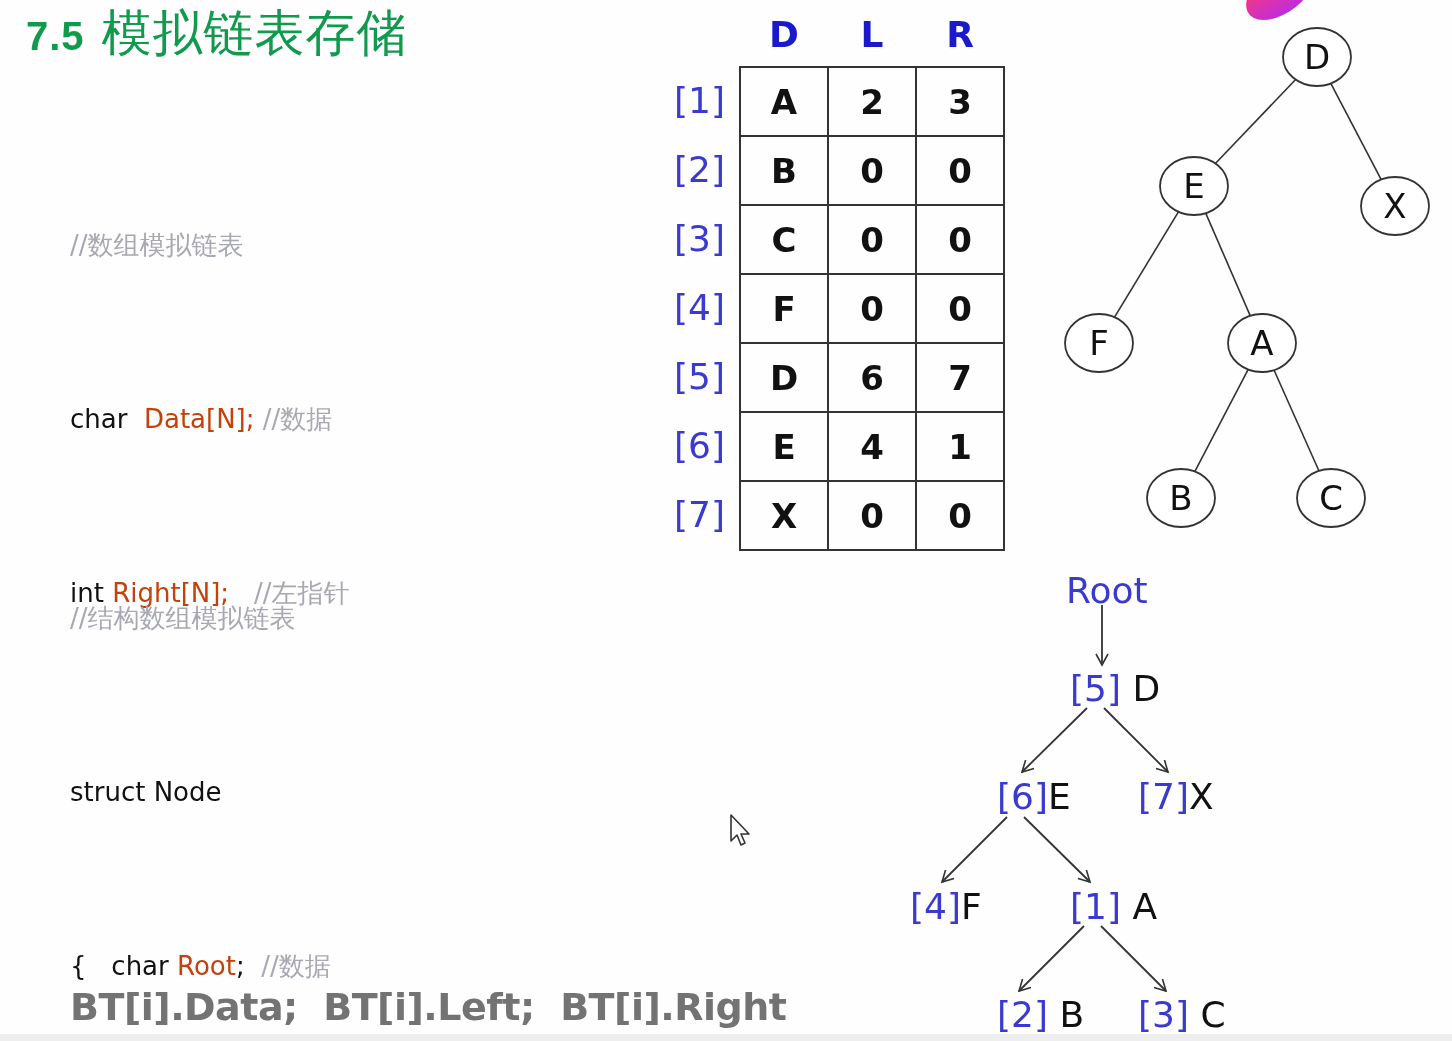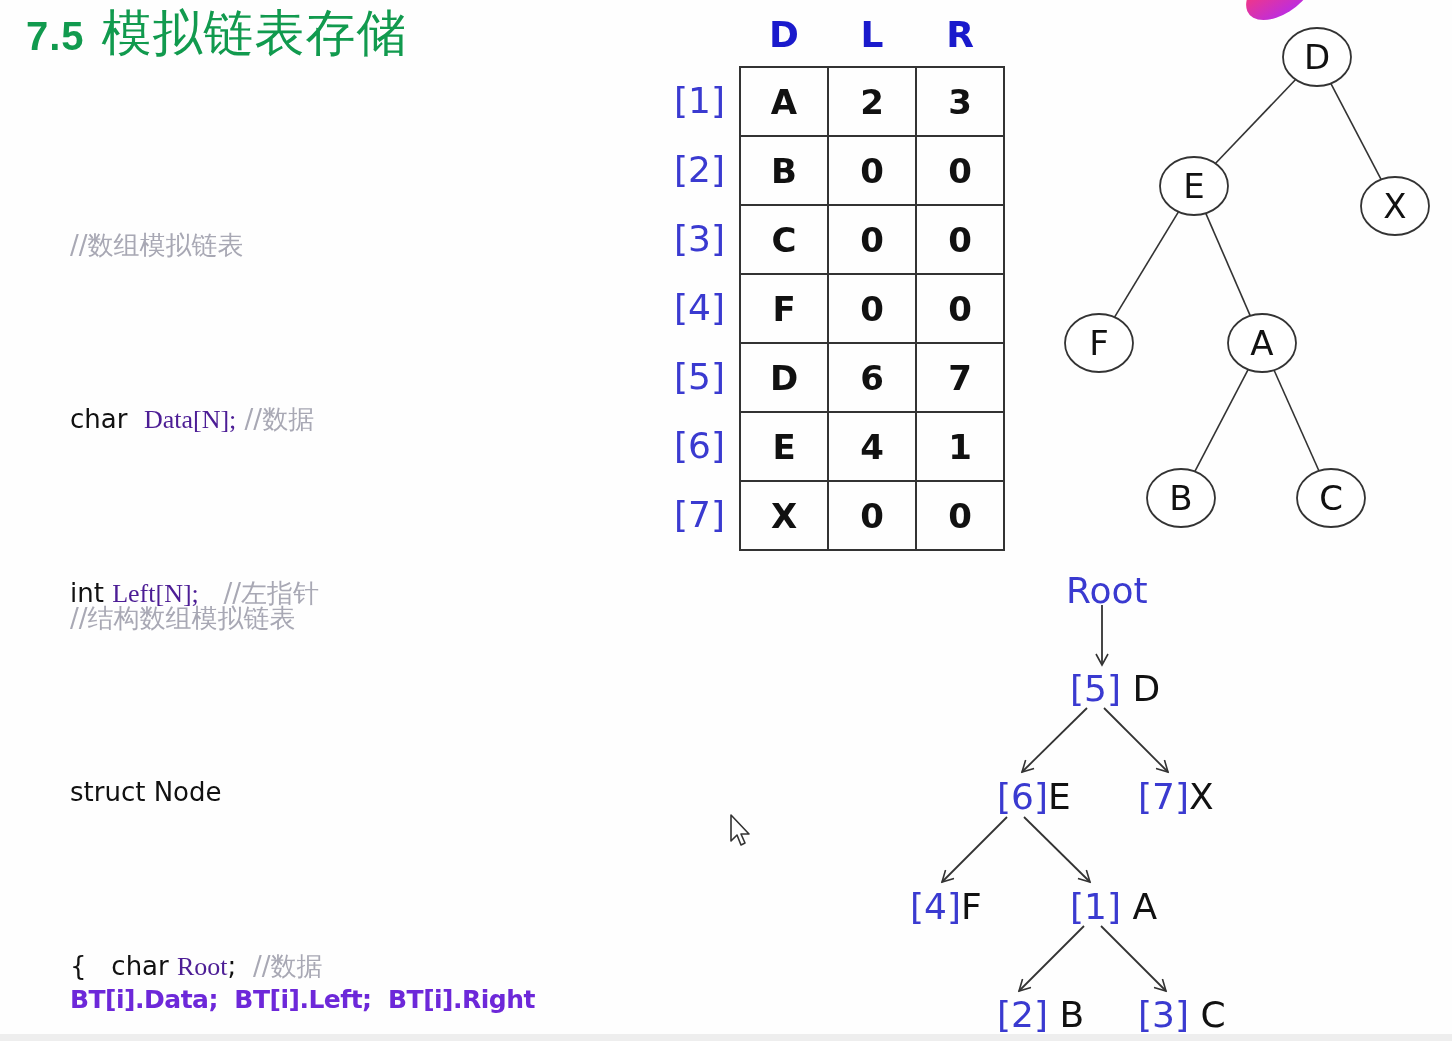--- a/index.html
+++ b/index.html
@@ -3,23 +3,23 @@
 <meta charset="utf-8">
 <style>
   html, body { margin:0; padding:0; }
   body { width:1452px; height:1041px; background:#fefefe; position:relative; overflow:hidden;
          font-family:"DejaVu Sans", "Liberation Sans", sans-serif; }
   .title { position:absolute; left:26px; top:0px; font-size:50px; color:#119a4e; white-space:nowrap; letter-spacing:1px; }
   .title .num { font-weight:bold; font-family:"Liberation Sans", sans-serif; font-size:40px; }
   .code { position:absolute; left:70px; font-size:26px; color:#111; white-space:pre; line-height:58px; font-family:"DejaVu Sans", sans-serif; }
   .code .line { height:58px; }
   .kw { color:#111; }
-  .id { color:#4c1d95;font-family:Liberation Serif, serif; }
+  .id { color:#c2410c; }
   .cm { color:#a8a8b4; }
-  .bottom { position:absolute; left:70px; top:985px; font-size:25px; font-weight:bold; color:#6d28d9; white-space:pre; font-family:"DejaVu Sans", sans-serif; letter-spacing:-0.5px; }
+  .bottom { position:absolute; left:70px; top:985px; font-size:38px; font-weight:bold; color:#737373; white-space:pre; font-family:"DejaVu Sans", sans-serif; letter-spacing:-0.5px; }
   .tbl-head { position:absolute; top:14px; font-size:36px; font-weight:bold; color:#1a1acc; width:88px; text-align:center; }
   table.arr { position:absolute; left:739px; top:66px; border-collapse:collapse; }
   table.arr td { border:2px solid #333; width:86px; height:67px; text-align:center; font-size:34px; font-weight:bold; color:#111; padding:0; }
   .idx { position:absolute; left:674px; font-size:36px; color:#3a3ad0; width:60px; }
   svg { position:absolute; left:0; top:0; }
   .decor { position:absolute; left:1245px; top:-20px; width:60px; height:40px; background:linear-gradient(135deg,#ff3a6e,#b02af5); border-radius:0 0 30px 30px; transform:skewX(-30deg); }
   .footer-bar { position:absolute; left:0; top:1034px; width:1452px; height:7px; background:#eeeeee; }
 </style>
 </head>
 <body>
@@ -27,21 +27,21 @@
 <div class="decor"></div>
 
 <div class="title">
   <span class="num">7.5</span>
   <span>模拟链表存储</span>
 </div>
 
 <div class="code" style="top:100px;">
   <div class="line"><span class="cm">//数组模拟链表</span></div>
   <div class="line"><span class="kw">char</span>  <span class="id">Data[N];</span> <span class="cm">//数据</span></div>
-  <div class="line"><span class="kw">int</span> <span class="id">Left[N];</span>   <span class="cm">//左指针</span></div>
+  <div class="line"><span class="kw">int</span> <span class="id">Right[N];</span>   <span class="cm">//左指针</span></div>
 </div>
 
 <div class="code" style="top:473px;">
   <div class="line"><span class="cm">//结构数组模拟链表</span></div>
   <div class="line"><span class="kw">struct Node</span></div>
   <div class="line"><span>{</span>   <span class="kw">char</span> <span class="id">Root</span><span>;</span>  <span class="cm">//数据</span></div>
   
   
   
   

